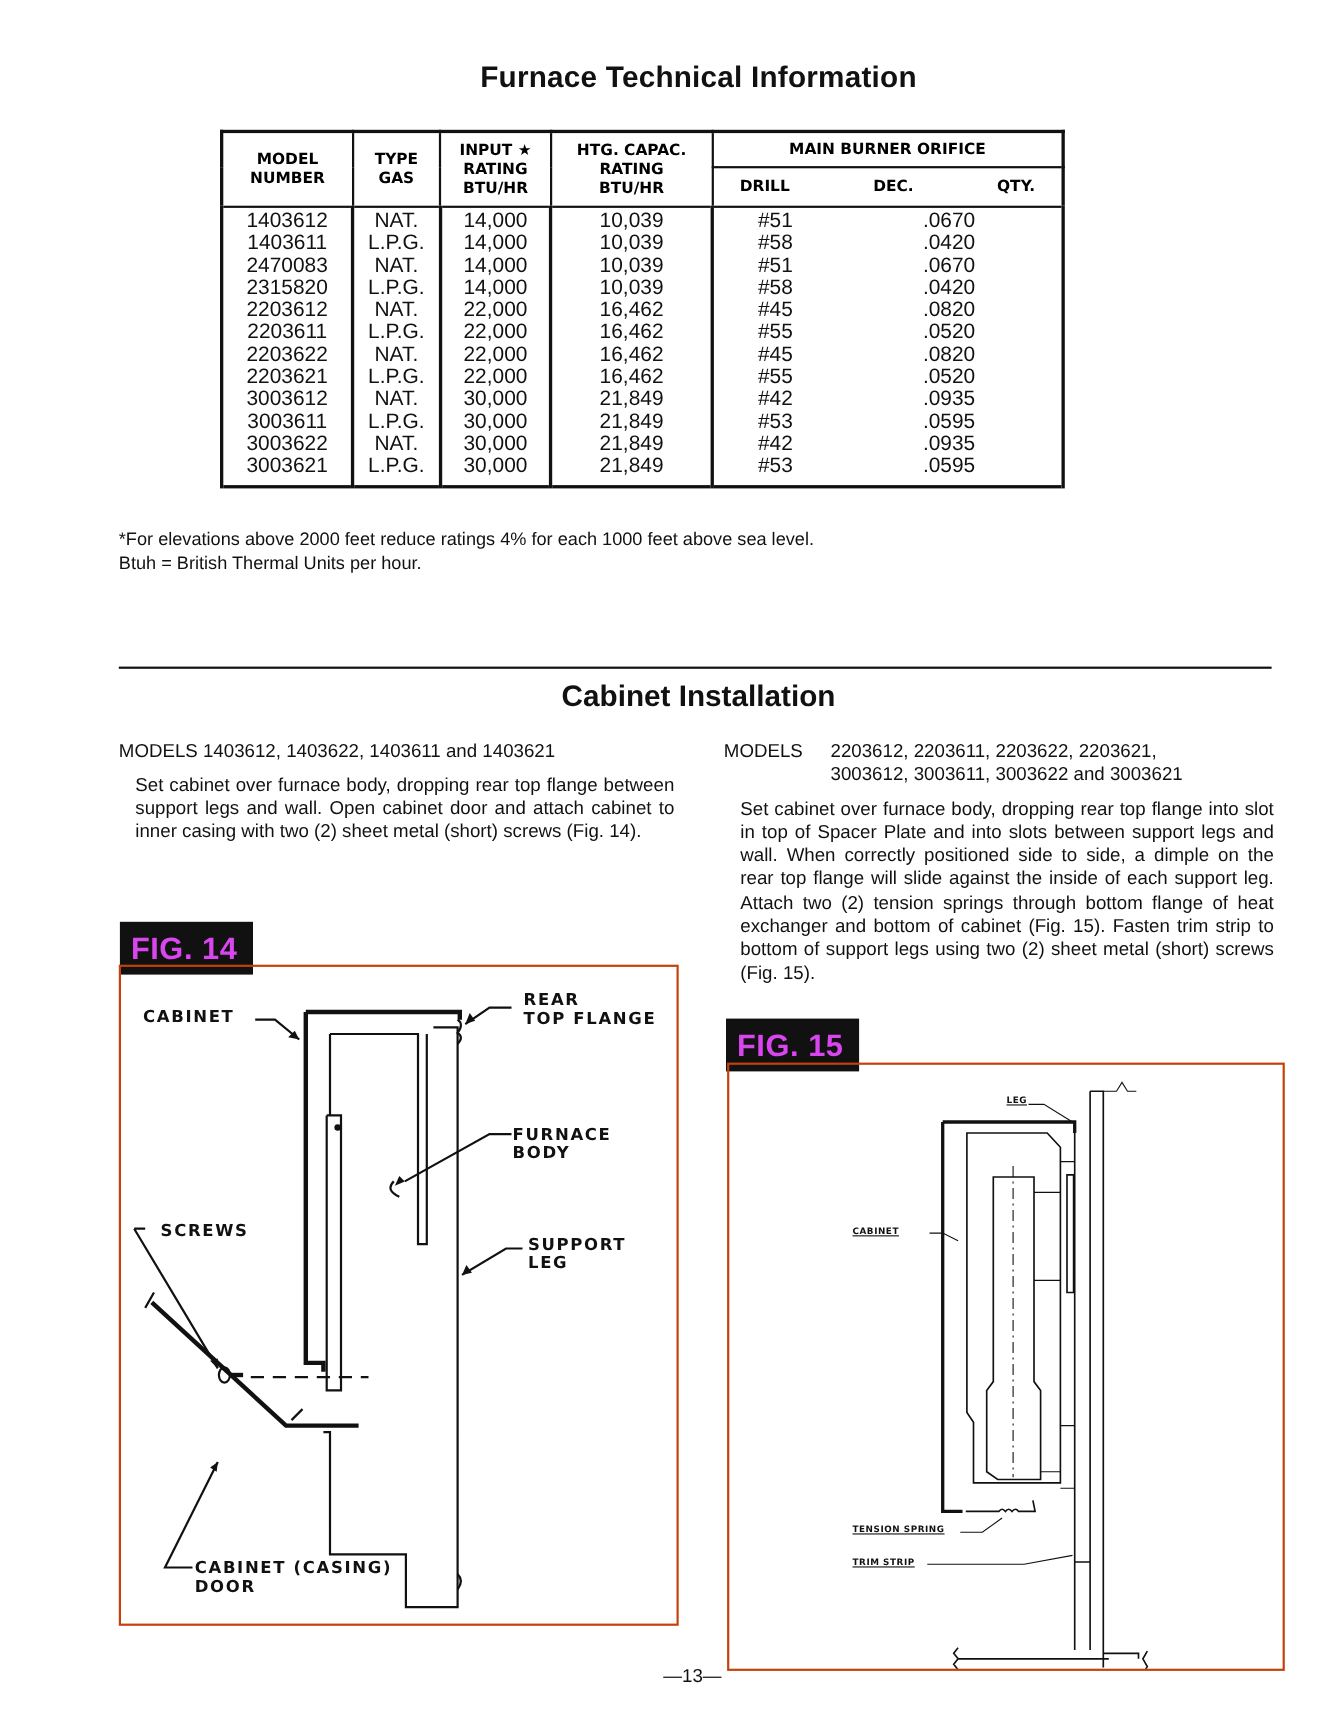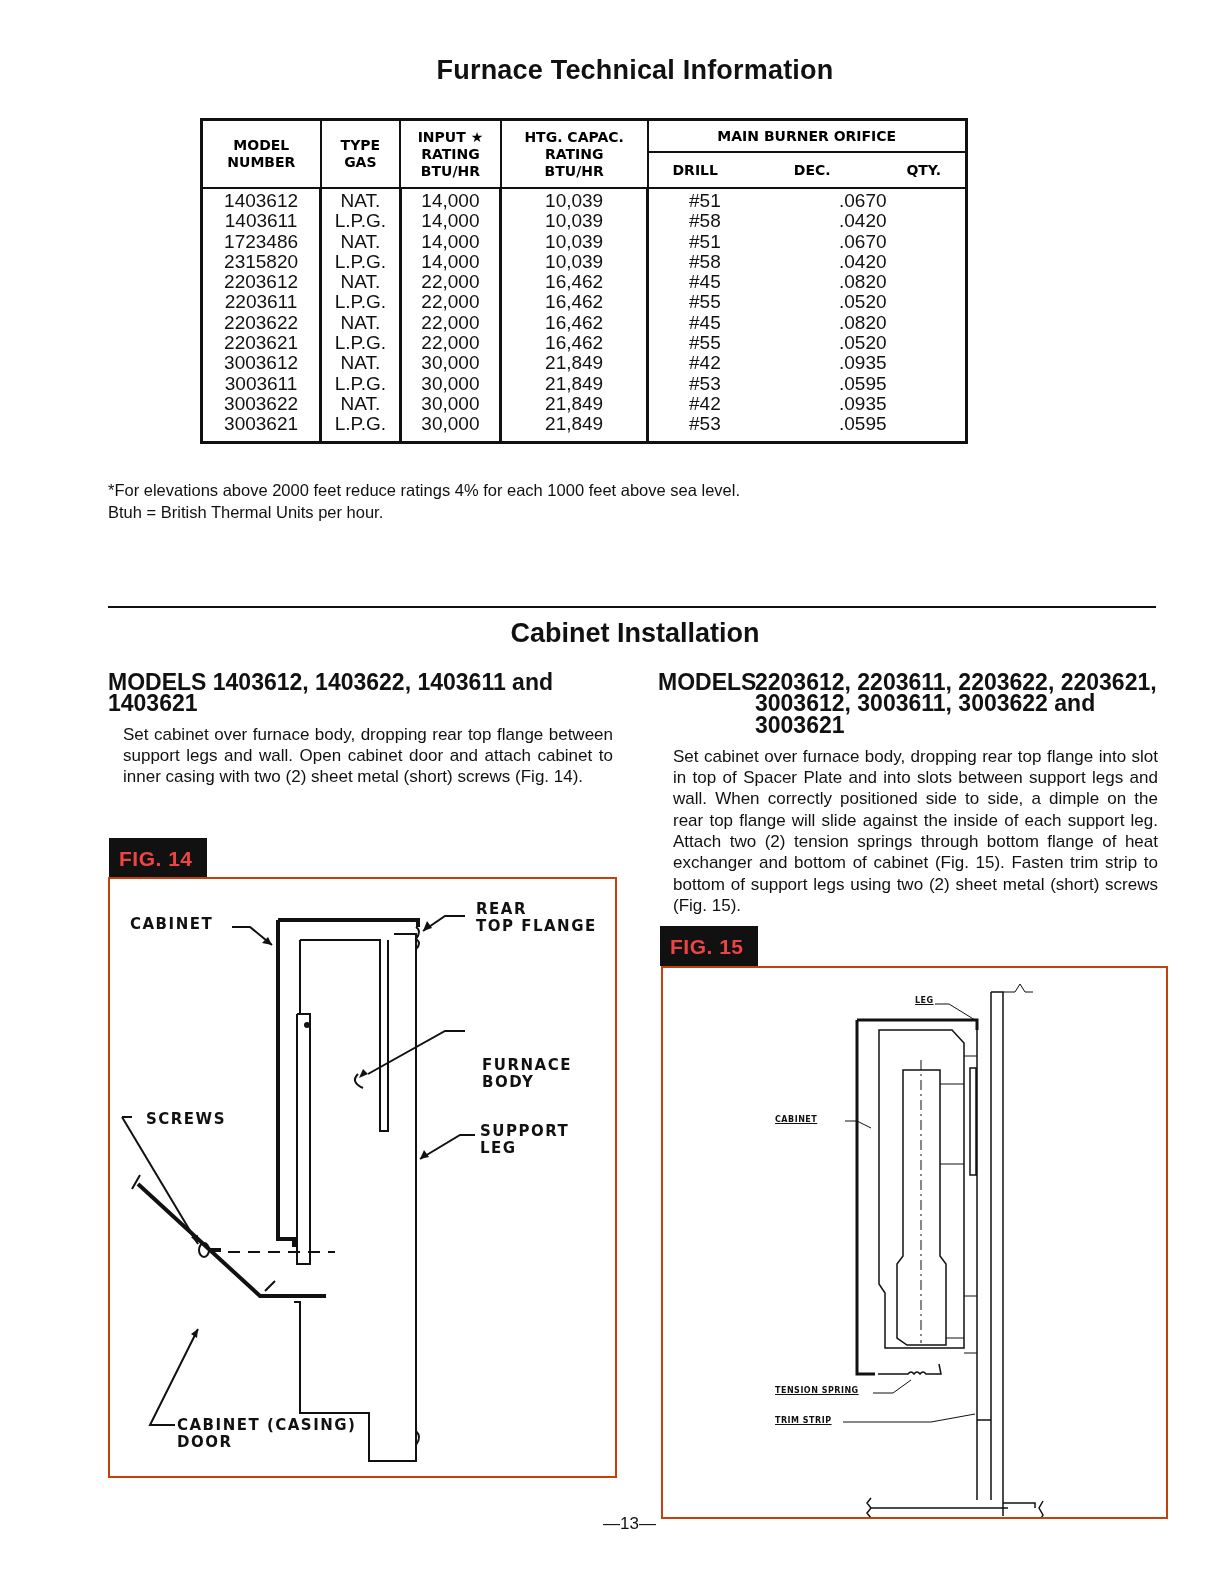--- a/index.html
+++ b/index.html
@@ -15,25 +15,25 @@
   .orifice { display: flex; }
   .orifice .drill { width: 150px; padding-left: 34px; }
   .orifice .dec { width: 120px; }
   .notes { left: 108px; top: 480px; width: 1030px; font-size: 16.5px; line-height: 21.5px; }
   .notes p { margin: 0; }
   .indent { text-indent: 22px; }
   .rule { left: 108px; top: 606px; width: 1048px; height: 0; border-top: 2px solid #111; }
   .h2 { top: 618px; left: 0; font-weight: bold; font-size: 27px; width: 1270px; text-align: center; }
   .colL { left: 108px; top: 672px; width: 505px; font-size: 17px; line-height: 21px; }
   .colR { left: 658px; top: 672px; width: 500px; font-size: 17px; line-height: 21.3px; }
-  .mhead { font-weight: bold; font-size: 23px; margin-bottom: 10px; }
+  .mhead { font-weight: normal; font-size: 17px; margin-bottom: 10px; }
   .mhead .lbl { display: inline-block; width: 97px; }
   .mhead .ind { padding-left: 97px; display: block; }
   .body { text-align: justify; margin-left: 15px; }
-  .figtab { background: #111; color: #ef4444; font-weight: bold; font-size: 21px; padding: 9px 14px 7px 10px; letter-spacing: 0.5px; }
+  .figtab { background: #111; color: #d946ef; font-weight: bold; font-size: 28px; padding: 9px 14px 7px 10px; letter-spacing: 0.5px; }
   .figbox { border: 2px solid #c2410c; }
   .lbl14 { font-family: "DejaVu Sans", sans-serif; font-weight: bold; font-size: 15px; letter-spacing: 1.5px; line-height: 17px; }
   .lbl15 { font-family: "DejaVu Sans", sans-serif; font-weight: bold; font-size: 8px; text-decoration: underline; letter-spacing: 0.5px; }
   .pagenum { left: 603px; top: 1514px; font-size: 17px; }
 </style>
 </head>
 <body>
 
 <div class="abs title" style="top:55px; left:0; width:1270px;">Furnace Technical Information</div>
 
@@ -68,21 +68,21 @@
           <span>QTY.</span>
         </div>
       </th>
     </tr>
   </thead>
   <tbody>
     <tr>
       <td class="col-model" id="c-model">
           <div>1403612</div>
           <div>1403611</div>
-          <div>1723486</div>
+          <div>2470083</div>
           <div>2315820</div>
           <div>2203612</div>
           <div>2203611</div>
           <div>2203622</div>
           <div>2203621</div>
           <div>3003612</div>
           <div>3003611</div>
           <div>3003622</div>
           <div>3003621</div>
         </td>
@@ -246,21 +246,21 @@
       <path d="M88 365 l-7 -7 l7 -2 z"></path>
       <path d="M88 450 l-1 9 l-6 -4 z"></path>
       <circle cx="197" cy="146" r="3"></circle>
     </g>
   </svg>
   <div class="abs lbl14" style="left:20px; top:37px;">CABINET</div>
   <div class="abs lbl14" style="left:366px; top:22px;">
     <div>REAR</div>
     <div>TOP FLANGE</div>
   </div>
-  <div class="abs lbl14" style="left:372px; top:144px;margin-top:34px;">
+  <div class="abs lbl14" style="left:356px; top:144px;">
     <div>FURNACE</div>
     <div>BODY</div>
   </div>
   <div class="abs lbl14" style="left:36px; top:232px;">SCREWS</div>
   <div class="abs lbl14" style="left:370px; top:244px;">
     <div>SUPPORT</div>
     <div>LEG</div>
   </div>
   <div class="abs lbl14" style="left:67px; top:538px;">
     <div>CABINET (CASING)</div>

